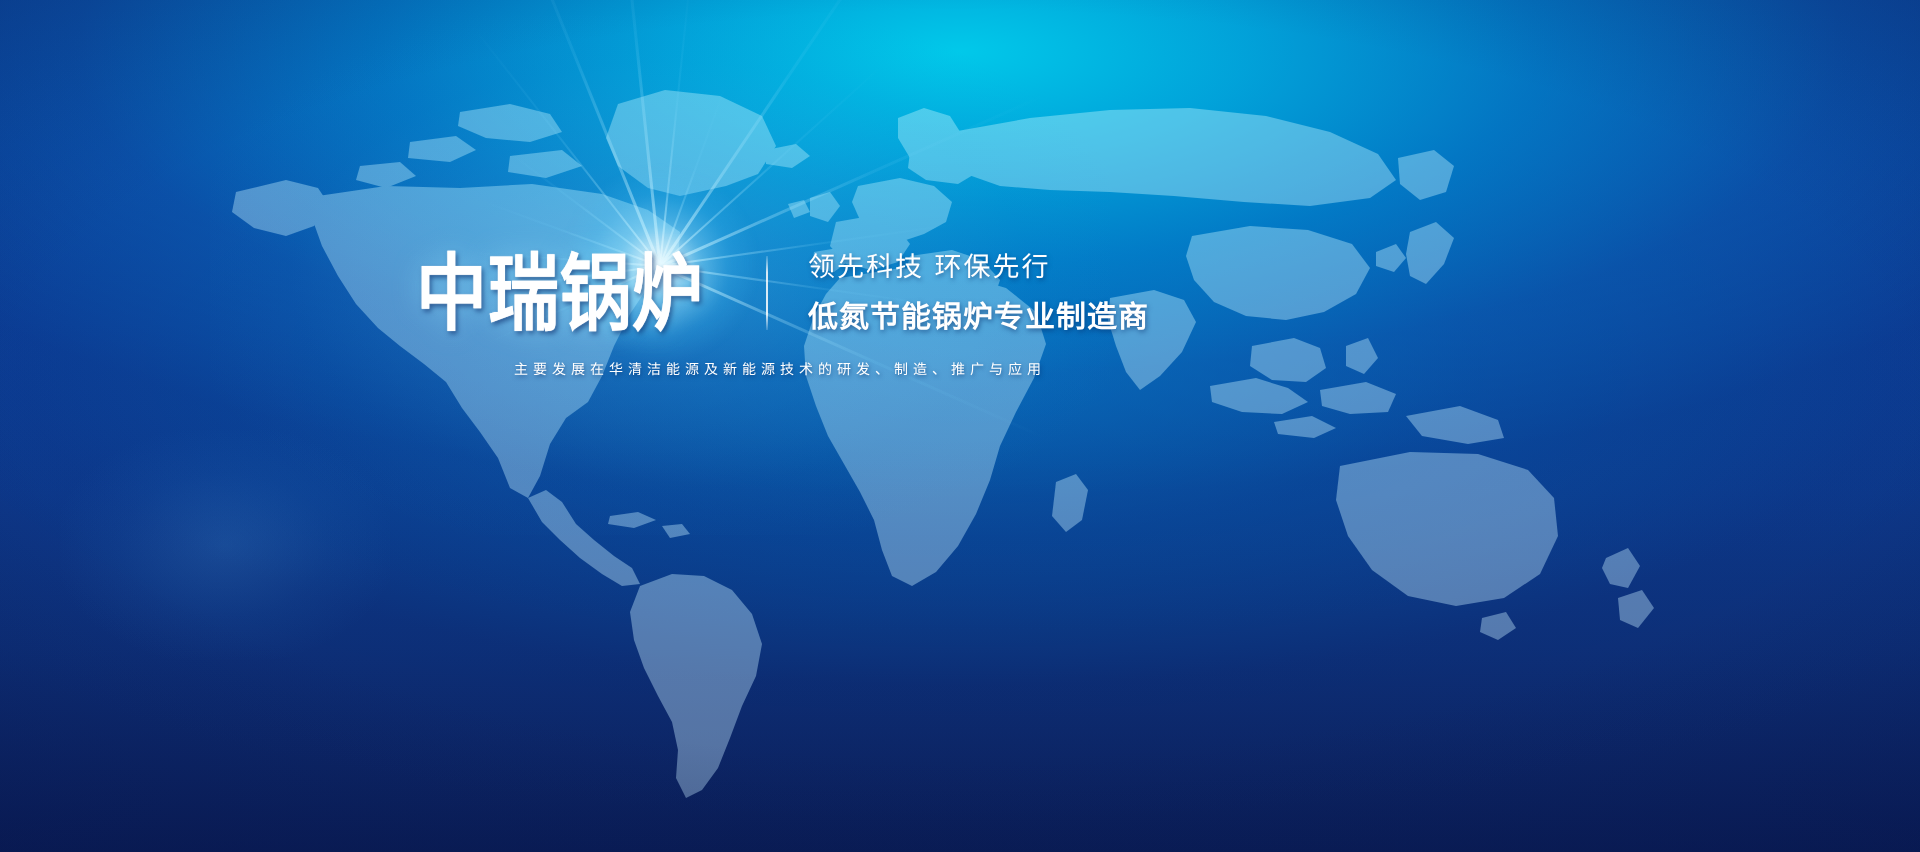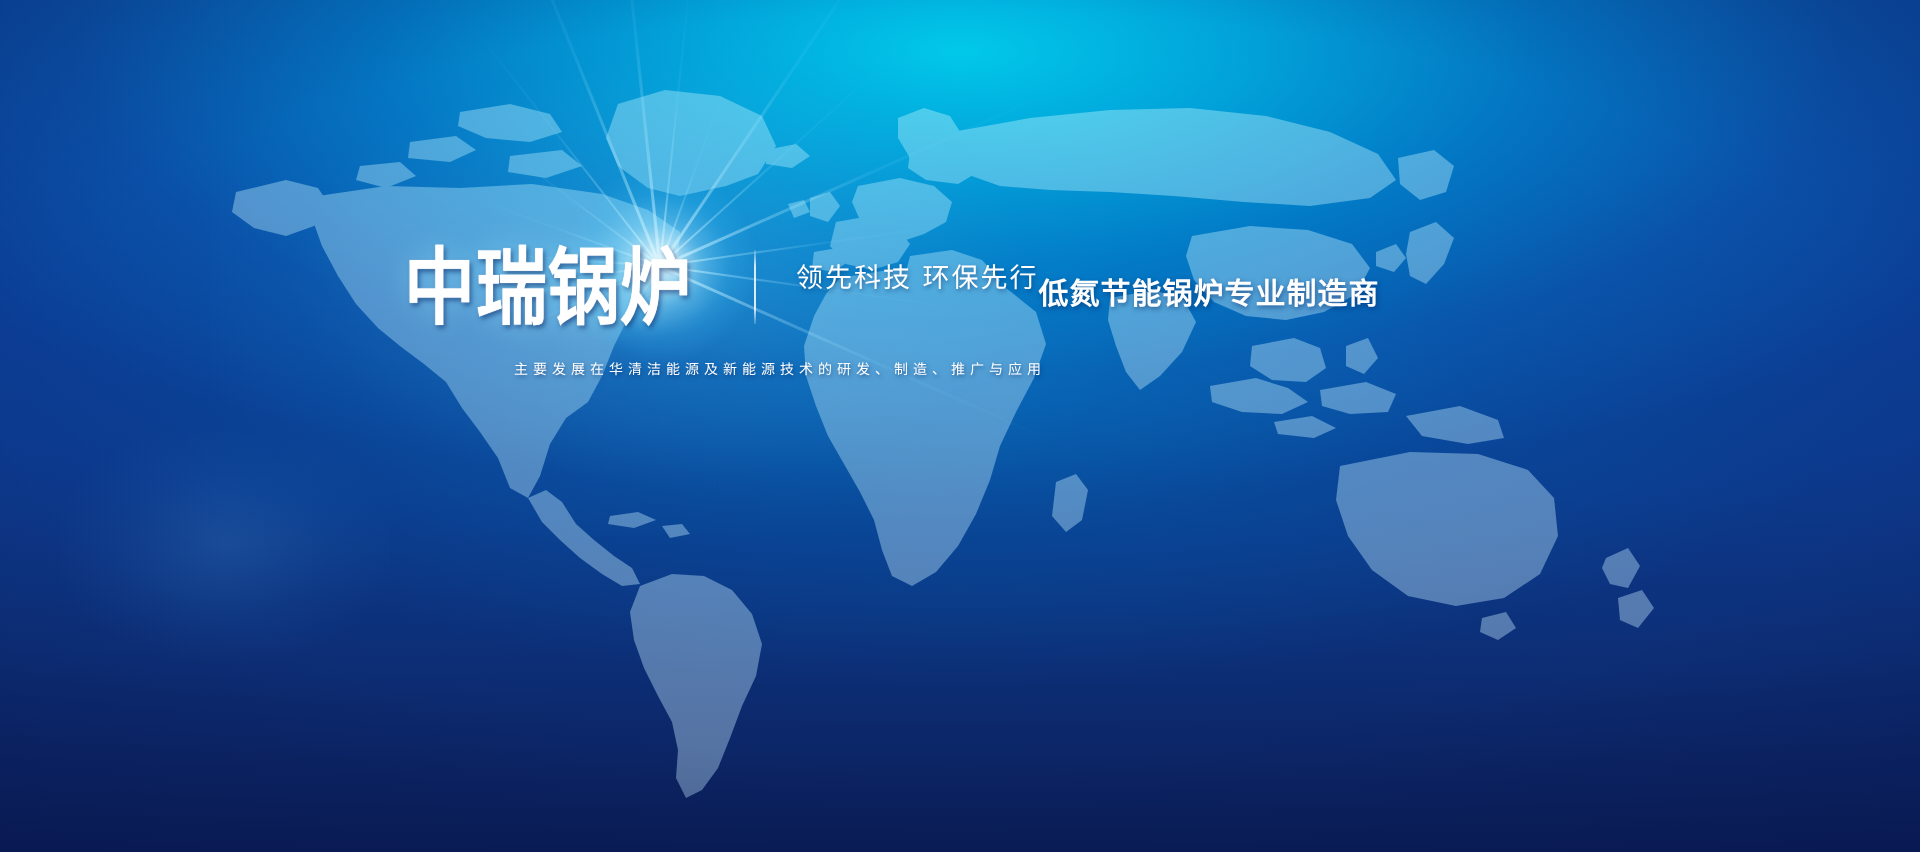--- a/index.html
+++ b/index.html
@@ -115,21 +115,21 @@
   
   .content{
     position:absolute;
     left:0; top:0;
     width:1920px; height:852px;
     pointer-events:none;
   }
 
   .lockup{
     position:absolute;
-    left:404px; top:250px;
+    left:416px; top:250px;
     display:flex;
     align-items:center;
     pointer-events:auto;
   }
 
   
   .brand{
     font-family:"DejaVu Sans","Liberation Sans",sans-serif;
     font-size:74px;
     font-weight:700;
@@ -149,21 +149,21 @@
     width:2px;
     height:74px;
     margin:0 40px 0 50px;
     background:linear-gradient(180deg,
       rgba(255,255,255,0.15) 0%,
       rgba(255,255,255,0.82) 22%,
       rgba(255,255,255,0.85) 78%,
       rgba(255,255,255,0.15) 100%);
   }
 
-  .taglines{ display:flex; flex-direction:row; justify-content:center; }
+  .taglines{ display:flex; flex-direction:column; justify-content:center; }
 
   .tag-top{
     font-family:"DejaVu Sans","Liberation Sans",sans-serif;
     font-size:27px;
     font-weight:400;
     color:#ffffff;
     letter-spacing:2px;
     line-height:1.25;
     white-space:nowrap;
     text-shadow:1px 2px 4px rgba(5,35,95,.5);

